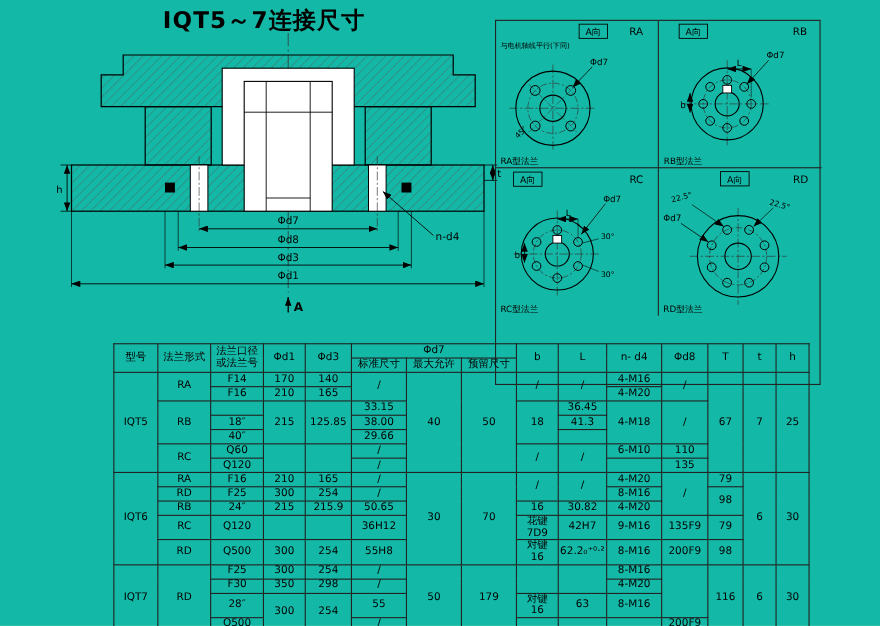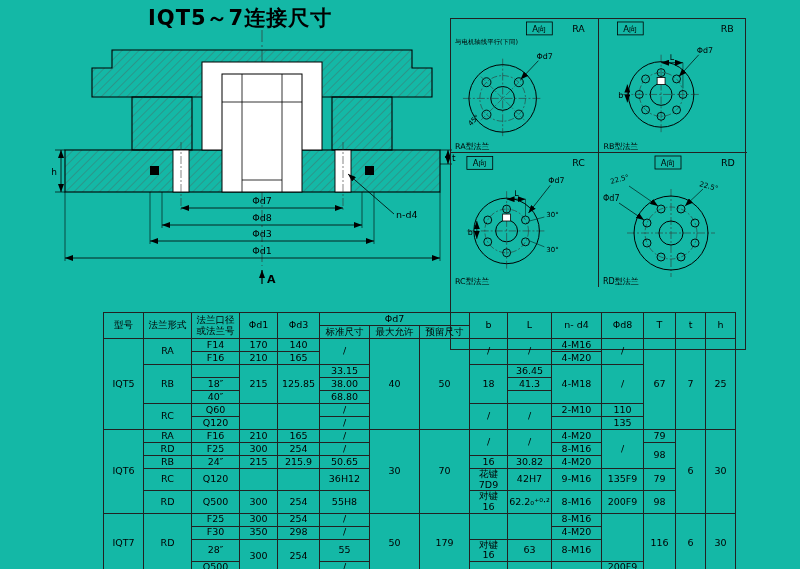--- a/index.html
+++ b/index.html
@@ -313,32 +313,32 @@
           <td rowspan="3">4-M18</td>
           <td rowspan="3">/</td>
         </tr>
         <tr>
           <td>18″</td>
           <td>38.00</td>
           <td>41.3</td>
         </tr>
         <tr>
           <td>40″</td>
-          <td>68.80</td>
+          <td>29.66</td>
           <td></td>
         </tr>
         <tr>
           <td rowspan="2">RC</td>
           <td>Q60</td>
           <td rowspan="2"></td>
           <td rowspan="2"></td>
           <td>/</td>
           <td rowspan="2">/</td>
           <td rowspan="2">/</td>
-          <td>2-M10</td>
+          <td>6-M10</td>
           <td>110</td>
         </tr>
         <tr>
           <td>Q120</td>
           <td>/</td>
           <td></td>
           <td>135</td>
         </tr>
         <tr>
           <td rowspan="5">IQT6</td>

